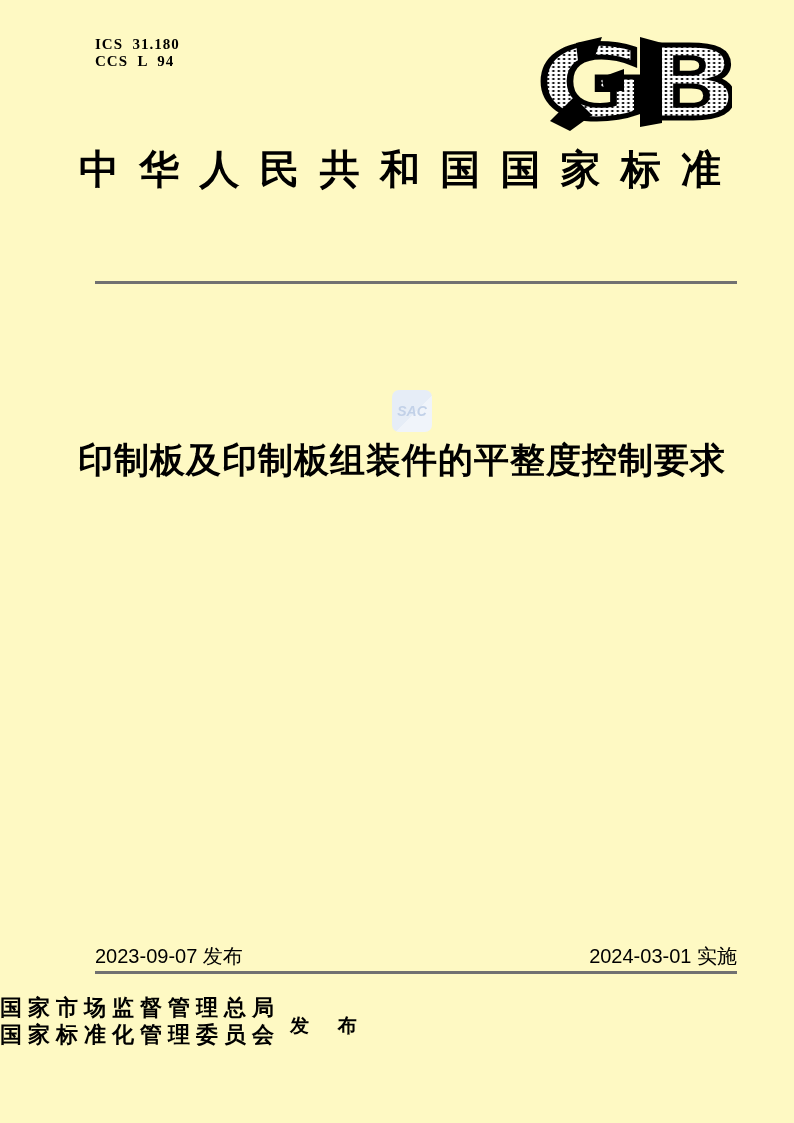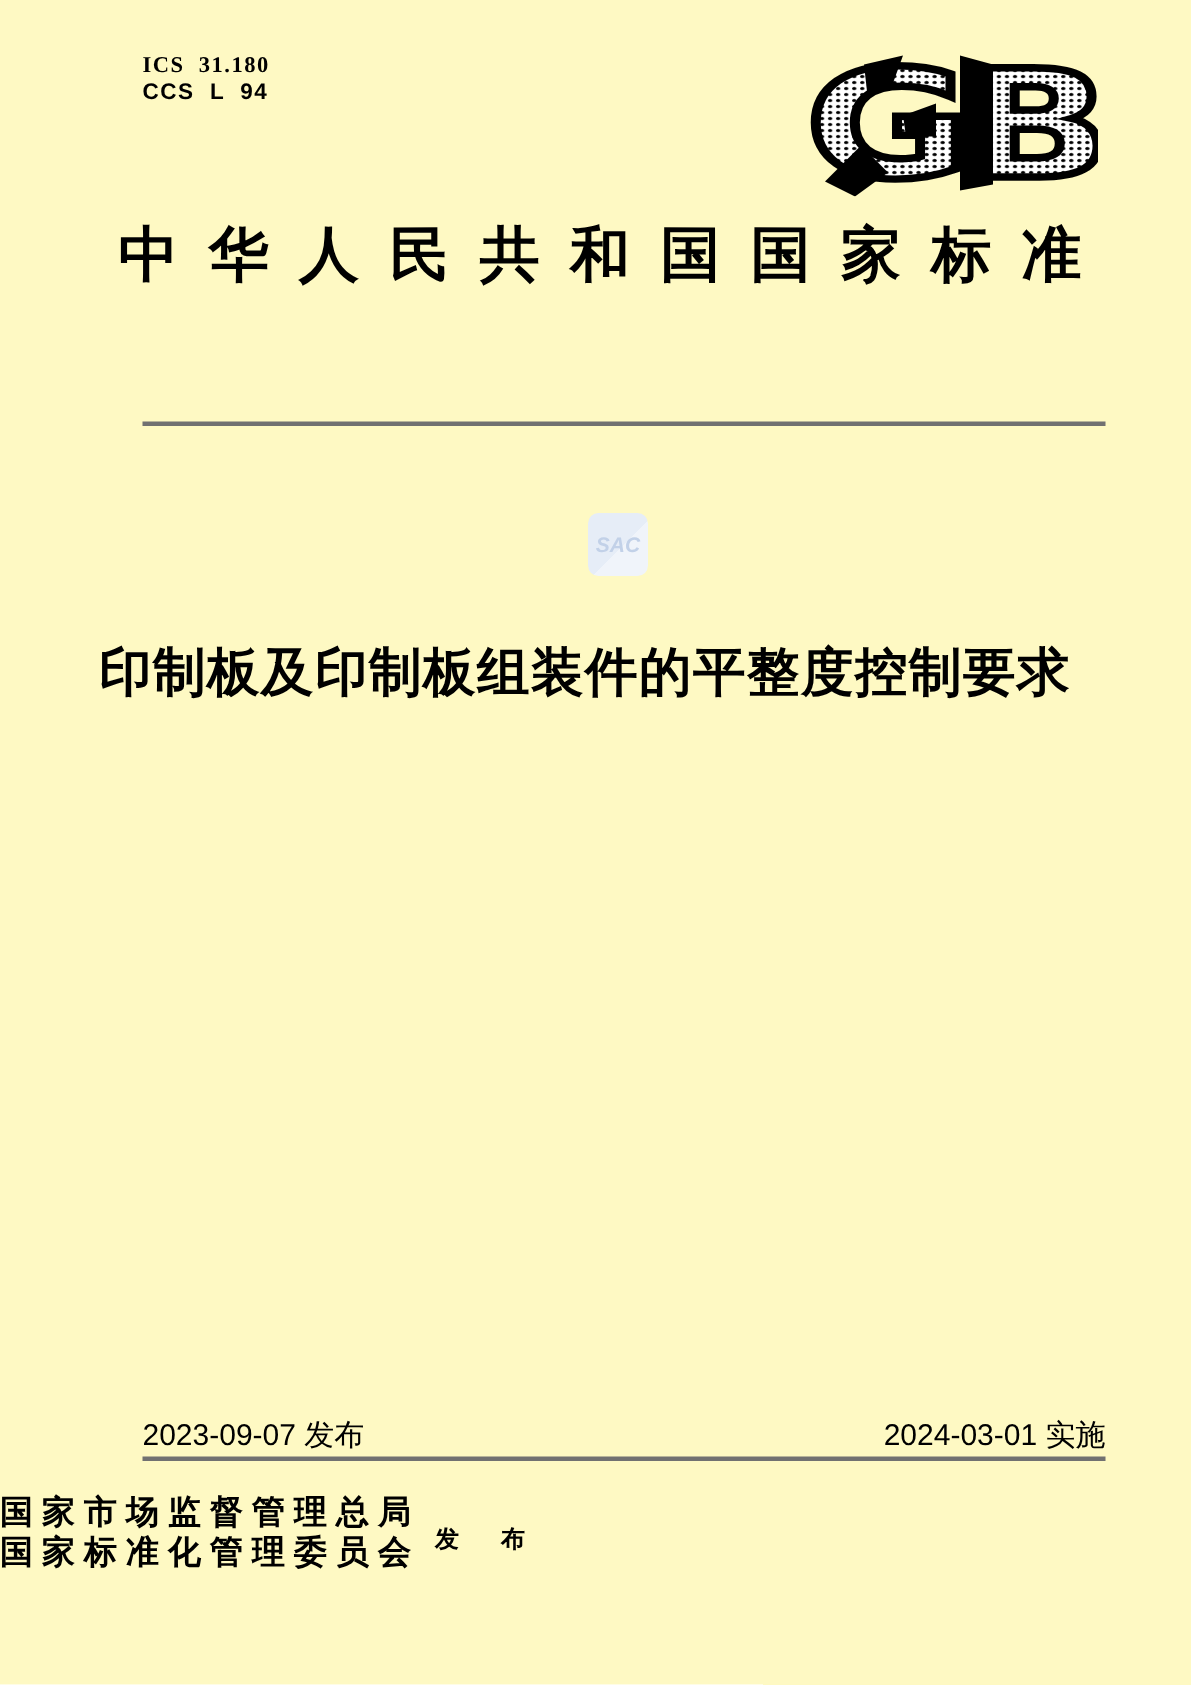--- a/index.html
+++ b/index.html
@@ -25,21 +25,21 @@
     font-family: "Liberation Serif", serif;
     font-weight: bold;
     font-size: 15px;
     letter-spacing: 1px;
     white-space: pre;
   }
   .ccs {
     position: absolute;
     left: 95px;
     top: 53px;
-    font-family: Liberation Sans, sans-serif;
+    font-family: Liberation Serif, serif;
     font-weight: bold;
     font-size: 15px;
     letter-spacing: 1px;
     white-space: pre;
   }
 
   
   .gb-logo {
     position: absolute;
     left: 540px;
@@ -99,21 +99,21 @@
     font-weight: bold;
     font-size: 14px;
   }
 
   
   .title-zh {
     position: absolute;
     left: 0;
     top: 425px;
     width: 780px;
-    margin: 0;
+    margin: 12px;
     text-align: center;
     font-family: "DejaVu Sans", "Liberation Sans", sans-serif;
     font-weight: bold;
     font-size: 35px;
     letter-spacing: 1px;
     white-space: nowrap;
   }
   .title-en {
     position: absolute;
     left: 0;
@@ -157,21 +157,21 @@
     font-weight: bold;
     font-size: 22px;
     line-height: 27px;
     letter-spacing: 6px;
     white-space: nowrap;
   }
   .pub-lines > div { margin-right: -6px; }
   .pub-label {
     font-family: "Liberation Serif", serif;
     font-weight: bold;
-    font-size: 16px;
+    font-size: 19px;
     letter-spacing: 12px;
     margin-left: 16px;
     margin-top: 10px;
     white-space: nowrap;
   }
 </style>
 </head>
 <body>
 
 <div class="page">
@@ -195,21 +195,21 @@
       <polygon points="62,44 84,36 84,58 64,58" fill="#000000"></polygon>
       <polygon points="100,4 122,10 122,90 100,94" fill="#000000"></polygon>
     </svg>
   </div>
 
   <div class="header-title">中华人民共和国国家标准</div>
 
 
   <div class="rule rule-top" style="background: rgb(113, 113, 113);"></div>
 
-  <div class="watermark" style="background: linear-gradient(135deg, rgb(230, 237, 247) 55%, rgb(240, 244, 250) 55%); color: rgb(194, 209, 232);">
+  <div class="watermark" style="background: linear-gradient(135deg, rgb(230, 237, 247) 55%, rgb(240, 244, 250) 55%); color: rgb(194, 209, 232); margin-top: 48px;">
     <span>SAC</span>
   </div>
 
   <h1 class="title-zh">印制板及印制板组装件的平整度控制要求</h1>
 
   <div class="dates">
     <span>2023-09-07 发布</span>
     <span>2024-03-01 实施</span>
   </div>
 

